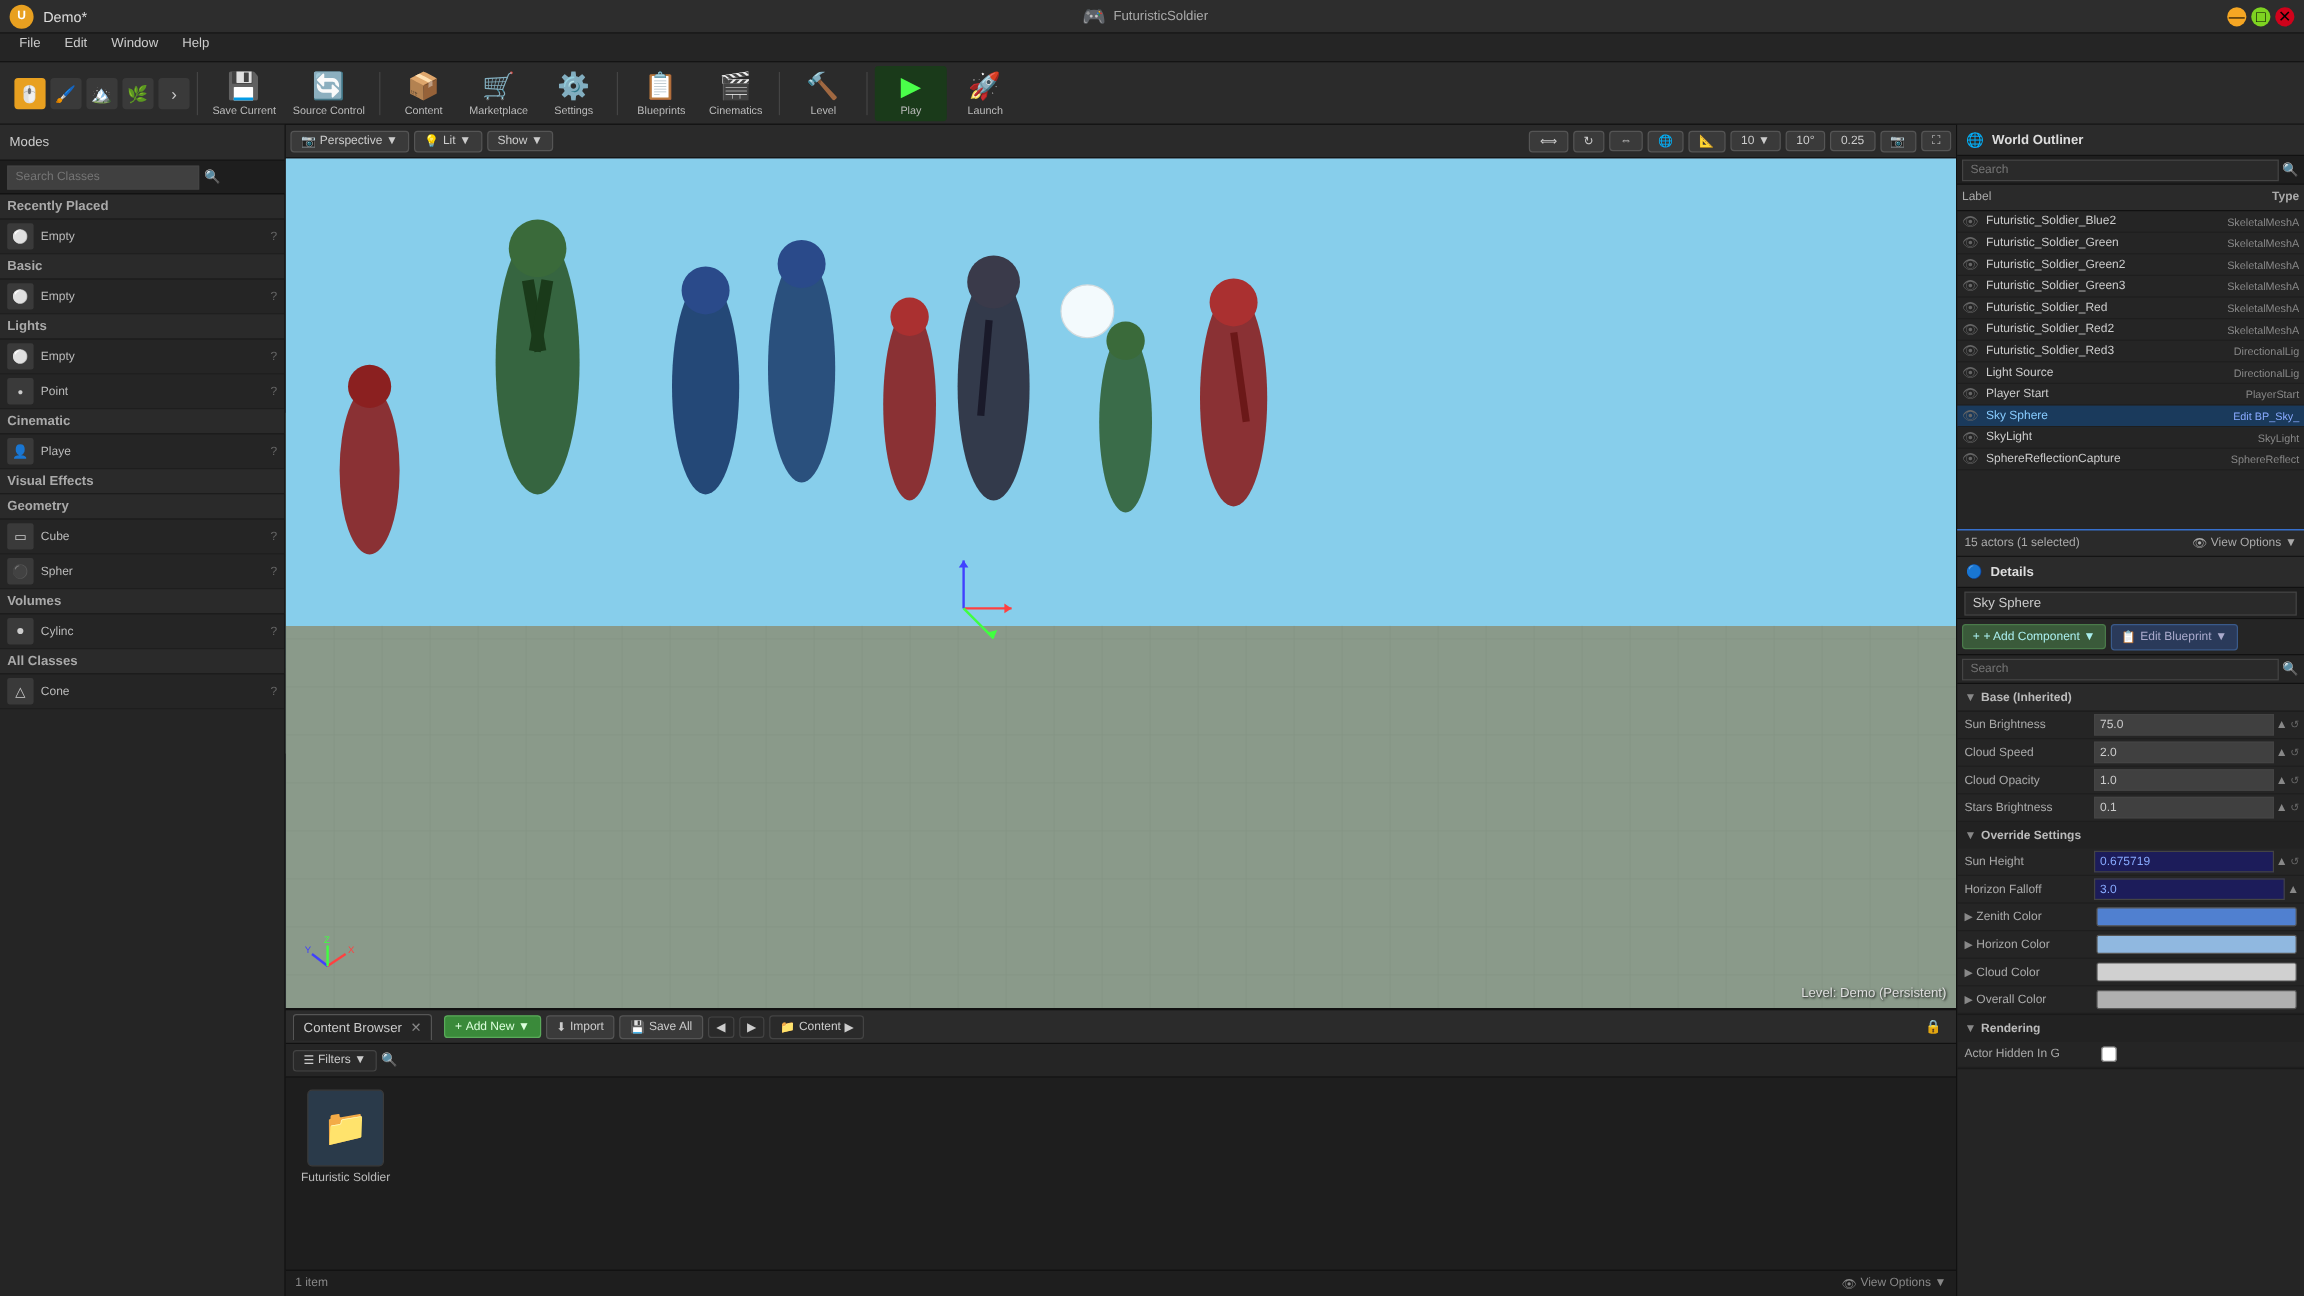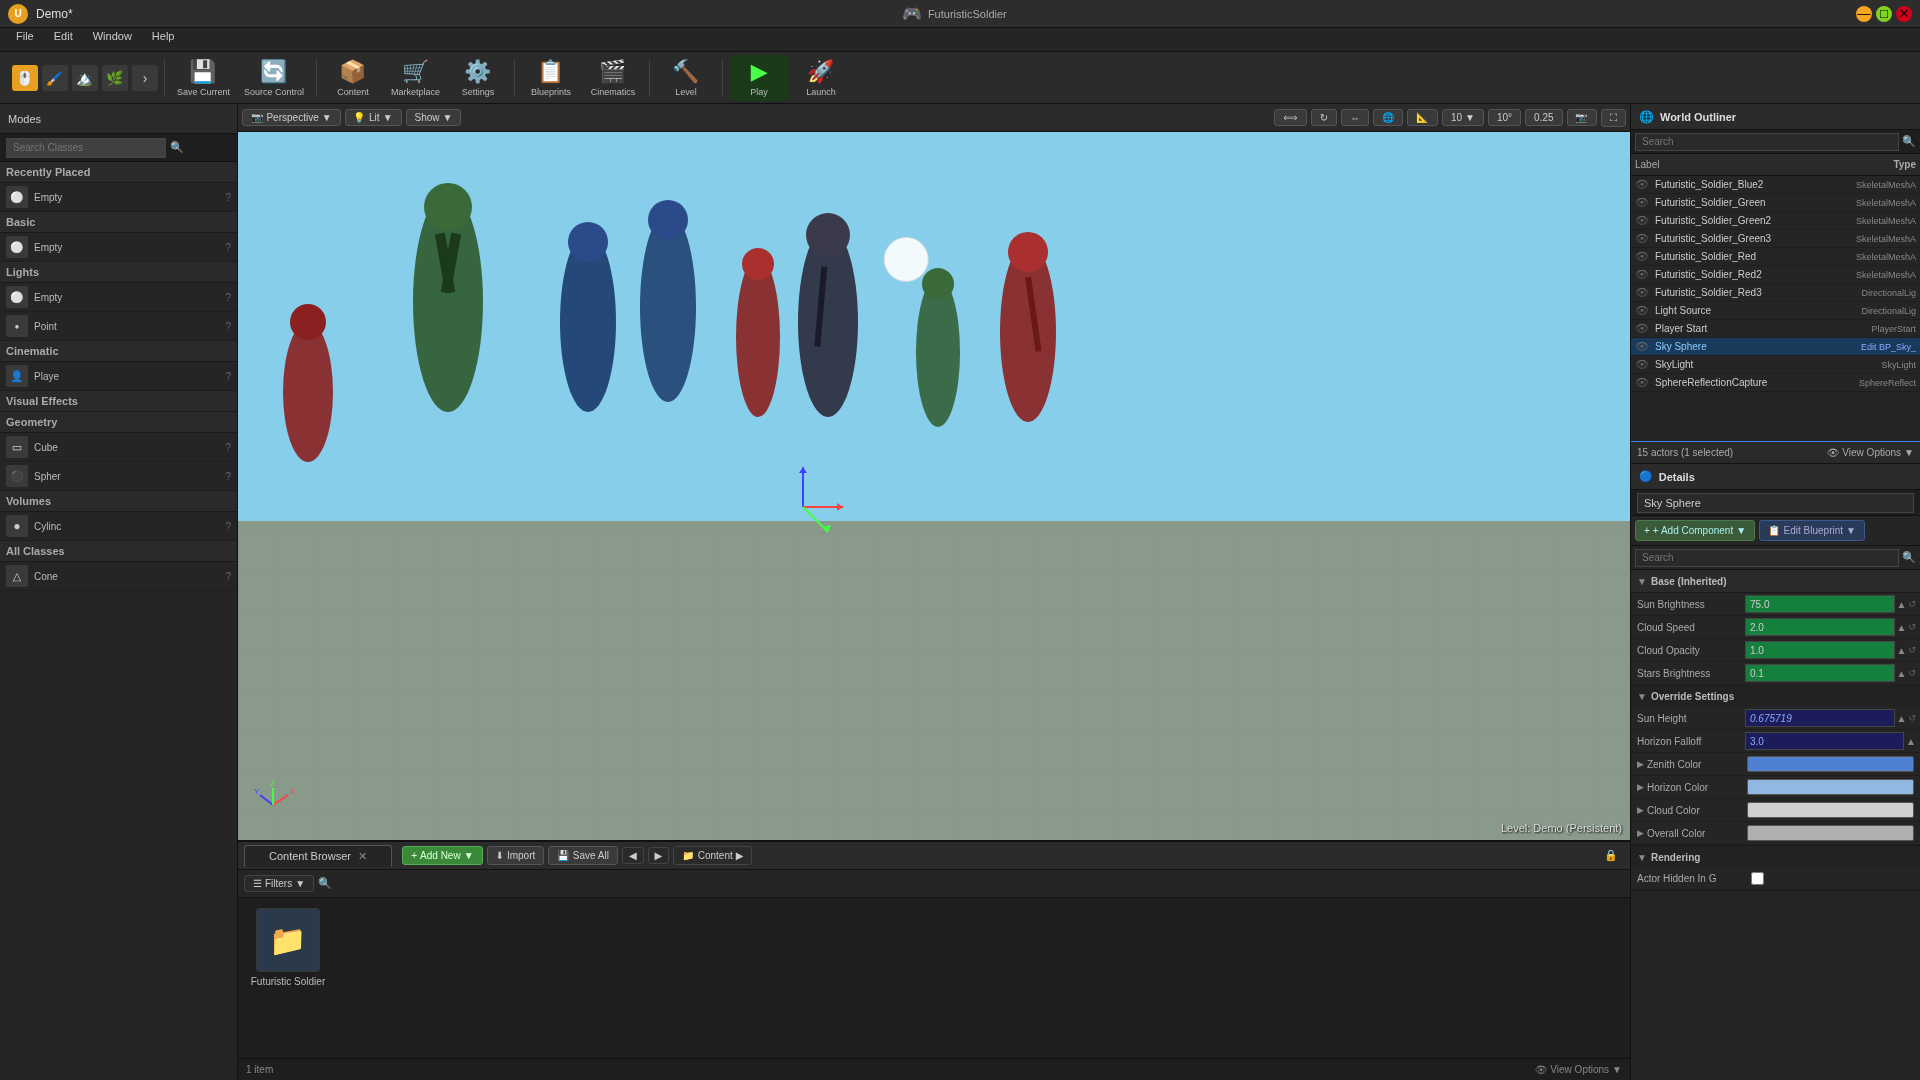--- a/index.html
+++ b/index.html
@@ -94,21 +94,21 @@
     .detail-row { display: flex; align-items: center; padding: 3px 6px; border-bottom: 1px solid #1e1e1e; min-height: 22px; }
     .detail-label { width: 110px; font-size: 10px; color: #aaa; flex-shrink: 0; }
     .detail-color-row { display: flex; align-items: center; padding: 3px 6px; border-bottom: 1px solid #1e1e1e; min-height: 22px; }
     .detail-color-label { width: 110px; font-size: 10px; color: #aaa; flex-shrink: 0; display: flex; align-items: center; }
     .detail-color-label .expand-tri { margin-right: 3px; color: #888; font-size: 9px; }
     .color-swatch { flex: 1; height: 16px; border-radius: 2px; cursor: pointer; border: 1px solid #555; }
 
     
     #bottom-panel { height: 240px; background: #1e1e1e; border-top: 2px solid #111; display: flex; flex-direction: column; }
     #content-browser-toolbar { height: 28px; background: #2b2b2b; display: flex; align-items: center; padding: 0 6px; gap: 4px; border-bottom: 1px solid #111; }
-    .cb-tab { padding: 4px 24px; background: #3a3a3a; border-radius: 3px 3px 0 0; color: #ccc; font-size: 11px; cursor: pointer; border-top: 1px solid #555; border-left: 1px solid #555; border-right: 1px solid #555; }
+    .cb-tab { padding: 4px 8px; background: #3a3a3a; border-radius: 3px 3px 0 0; color: #ccc; font-size: 11px; cursor: pointer; border-top: 1px solid #555; border-left: 1px solid #555; border-right: 1px solid #555; }
     .cb-tab.active { background: #252525; }
     .cb-close { color: #888; margin-left: 4px; cursor: pointer; }
     .cb-btn { padding: 3px 8px; background: #3a8a3a; border: 1px solid #5aaa5a; color: #dfd; border-radius: 3px; font-size: 10px; cursor: pointer; display: flex; align-items: center; gap: 3px; }
     .cb-btn-secondary { padding: 3px 8px; background: #3a3a3a; border: 1px solid #555; color: #ccc; border-radius: 3px; font-size: 10px; cursor: pointer; display: flex; align-items: center; gap: 3px; }
     .cb-nav-btn { padding: 2px 6px; background: #2a2a2a; border: 1px solid #444; color: #ccc; border-radius: 3px; font-size: 10px; cursor: pointer; }
     .cb-path { padding: 3px 8px; background: #2a2a2a; border: 1px solid #444; color: #ccc; border-radius: 3px; font-size: 10px; cursor: pointer; display: flex; align-items: center; gap: 3px; }
     .cb-lock { margin-left: auto; color: #888; cursor: pointer; }
     .cb-search-bar { height: 28px; background: #252525; display: flex; align-items: center; padding: 0 6px; gap: 4px; border-bottom: 1px solid #111; }
     .cb-filter-btn { padding: 2px 8px; background: #2a2a2a; border: 1px solid #444; color: #ccc; border-radius: 3px; font-size: 10px; cursor: pointer; display: flex; align-items: center; gap: 3px; }
     .cb-search-input { flex: 1; background: #2a2a2a; border: 1px solid #444; color: #ccc; padding: 2px 8px; font-size: 10px; height: 20px; }
@@ -119,21 +119,21 @@
     .cb-item-name { font-size: 10px; color: #bbb; text-align: center; margin-top: 4px; word-break: break-word; }
     .cb-status { height: 22px; background: #1e1e1e; display: flex; align-items: center; padding: 0 8px; border-top: 1px solid #111; font-size: 10px; color: #888; }
     .cb-status .view-options { margin-left: auto; display: flex; align-items: center; gap: 3px; cursor: pointer; color: #888; }
 
     
     .vp-floor { position: absolute; bottom: 30%; left: 0; right: 0; height: 40%; background: repeating-linear-gradient(90deg, #6a7a6a 0px, #6a7a6a 1px, #7a8a7a 40px, #7a8a7a 41px), repeating-linear-gradient(0deg, #6a7a6a 0px, #6a7a6a 1px, #7a8a7a 40px, #7a8a7a 41px); background-color: #8a9a8a; }
 
     .number-input-row { display: flex; align-items: center; border-bottom: 1px solid #1e1e1e; min-height: 22px; }
     .nil { width: 110px; font-size: 10px; color: #aaa; padding: 0 6px; flex-shrink: 0; }
     .niv { flex: 1; display: flex; align-items: center; padding: 2px 4px; gap: 2px; }
-    .ni { flex: 1; background: #15803d; border: 1px solid #444; color: #ccc; padding: 1px 4px; font-size: 10px; height: 18px; }
+    .ni { flex: 1; background: #404040; border: 1px solid #444; color: #ccc; padding: 1px 4px; font-size: 10px; height: 18px; }
     .ni-arrow { color: #888; font-size: 10px; cursor: pointer; }
     .ni-reset { color: #666; font-size: 9px; cursor: pointer; }
   </style>
 </head>
 <body>
 
 <div id="titlebar">
   <div class="logo">U</div>
   <span class="title">Demo*</span>
   <div class="engine-title">
@@ -617,21 +617,21 @@
         </div>
 
         <div class="details-section">
           <div class="details-section-header" style="background:#222;">
             <span class="expand-icon">▼</span>
             <span>Override Settings</span>
           </div>
           <div class="number-input-row">
             <span class="nil">Sun Height</span>
             <div class="niv">
-              <input type="text" class="ni" style="background: rgb(28, 28, 90); color: rgb(136, 170, 255); font-style: italic;" value="0.675719">
+              <input type="text" class="ni" style="background: rgb(28, 28, 90); color: rgb(136, 170, 255);" value="0.675719">
               <span class="ni-arrow">▲</span>
               <span class="ni-reset">↺</span>
             </div>
           </div>
           <div class="number-input-row">
             <span class="nil">Horizon Falloff</span>
             <div class="niv">
               <input type="text" class="ni" style="background: rgb(28, 28, 90); color: rgb(136, 170, 255);" value="3.0">
               <span class="ni-arrow">▲</span>
             </div>

